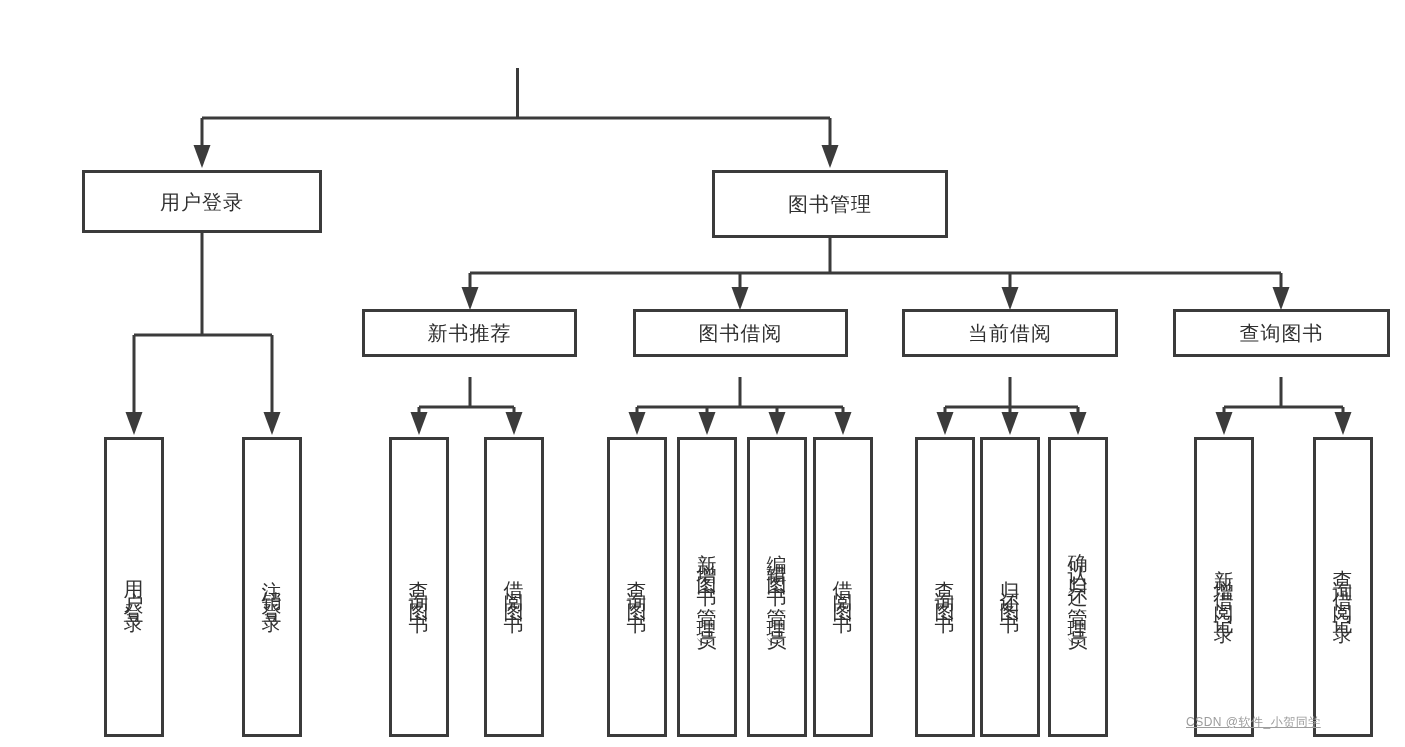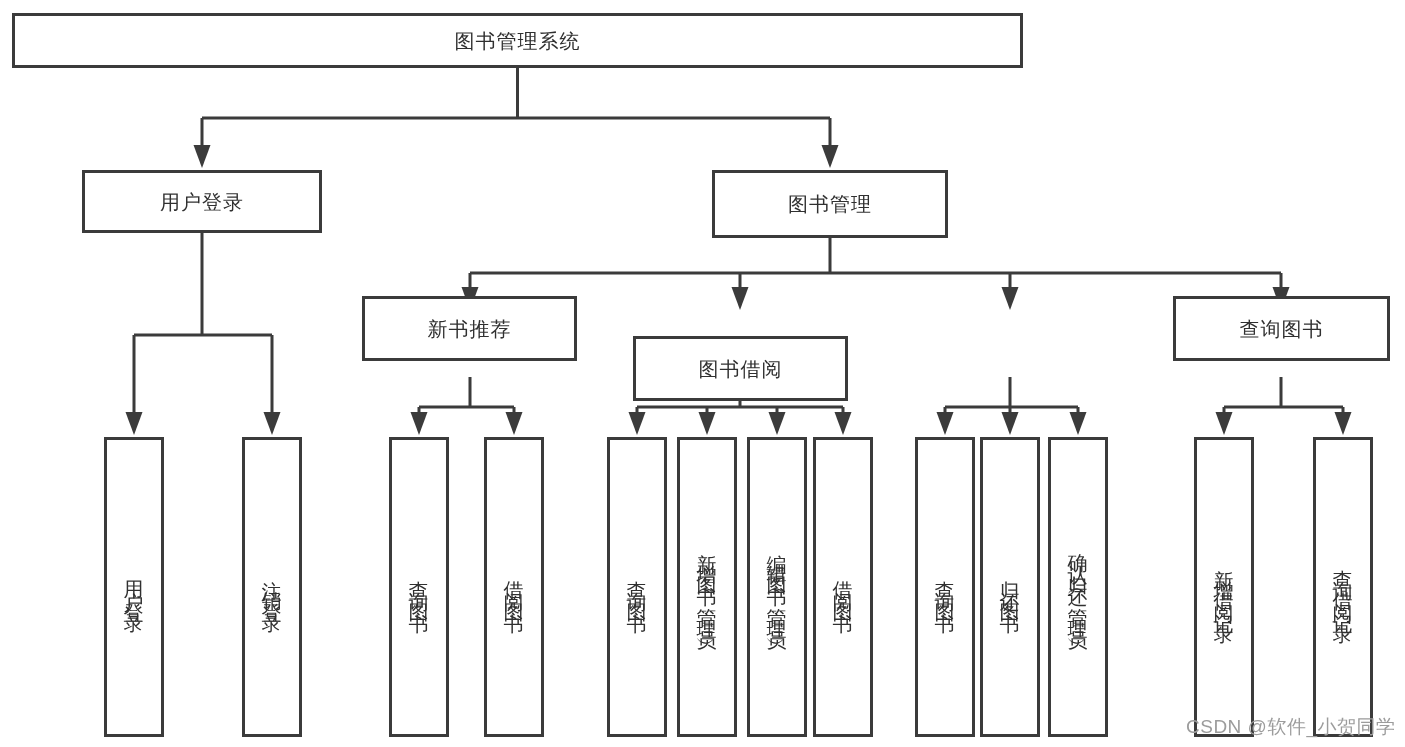--- a/index.html
+++ b/index.html
@@ -33,23 +33,23 @@
     justify-content: center;
     color: #303030;
     font-size: 20px;
     line-height: 1;
     letter-spacing: 1px;
     z-index: 2;
   }
   .node.root   { left: 12px;  top: 13px;  width: 1011px; height: 55px; }
   .node.lvl2-a { left: 82px;  top: 170px; width: 240px;  height: 63px; }
   .node.lvl2-b { left: 712px; top: 170px; width: 236px;  height: 68px; }
-  .node.lvl3   { top: 296px; height: 65px; }
+  .node.lvl3   { top: 309px; height: 48px; }
   .node.lvl3-a { left: 362px;  width: 215px; }
-  .node.lvl3-b { left: 633px;  width: 215px; margin-top: 40px; }
+  .node.lvl3-b { left: 633px;  width: 215px; }
   .node.lvl3-c { left: 902px;  width: 216px; }
   .node.lvl3-d { left: 1173px; width: 217px; }
   .node.leaf {
     top: 437px;
     width: 60px;
     height: 300px;
   }
   .node.leaf span {
     writing-mode: vertical-rl;
     text-orientation: mixed;
@@ -68,24 +68,25 @@
   .leaf-9  { left: 915px;  }
   .leaf-10 { left: 980px;  }
   .leaf-11 { left: 1048px; }
   .leaf-12 { left: 1194px; }
   .leaf-13 { left: 1313px; }
   .watermark {
     position: absolute;
     left: 1186px;
     top: 714px;
     color: #9c9c9c;
-    font-size: 19px;
+    font-size: 12px;
     letter-spacing: 0.5px;
     white-space: nowrap;
     z-index: 3;
+    text-decoration: underline;
   }
 </style>
 </head>
 <body>
 
 <div class="stage">
 
   <svg class="connectors" viewBox="0 0 1405 747" aria-hidden="true">
     <g stroke="#3b3b3b" stroke-width="3" fill="none">
 
@@ -122,37 +123,37 @@
       <path d="M768.5,412 L785.5,412 L777,435 Z"></path>
       <path d="M834.5,412 L851.5,412 L843,435 Z"></path>
       <path d="M936.5,412 L953.5,412 L945,435 Z"></path>
       <path d="M1001.5,412 L1018.5,412 L1010,435 Z"></path>
       <path d="M1069.5,412 L1086.5,412 L1078,435 Z"></path>
       <path d="M1215.5,412 L1232.5,412 L1224,435 Z"></path>
       <path d="M1334.5,412 L1351.5,412 L1343,435 Z"></path>
     </g>
   </svg>
 
-  <div class="node root">
-    <span>图书管理系统</span>
-  </div>
 
   <div class="node lvl2-a">
     <span>用户登录</span>
   </div>
   <div class="node lvl2-b">
     <span>图书管理</span>
   </div>
 
   <div class="node lvl3 lvl3-a">
     <span>新书推荐</span>
   </div>
   <div class="node lvl3 lvl3-b">
     <span>图书借阅</span>
   </div>
+  <div class="node lvl3 lvl3-c">
+    <span>当前借阅</span>
+  </div>
   <div class="node lvl3 lvl3-d">
     <span>查询图书</span>
   </div>
 
   <div class="node leaf leaf-1">
     <span>用户登录</span>
   </div>
   <div class="node leaf leaf-2">
     <span>注销登录</span>
   </div>

